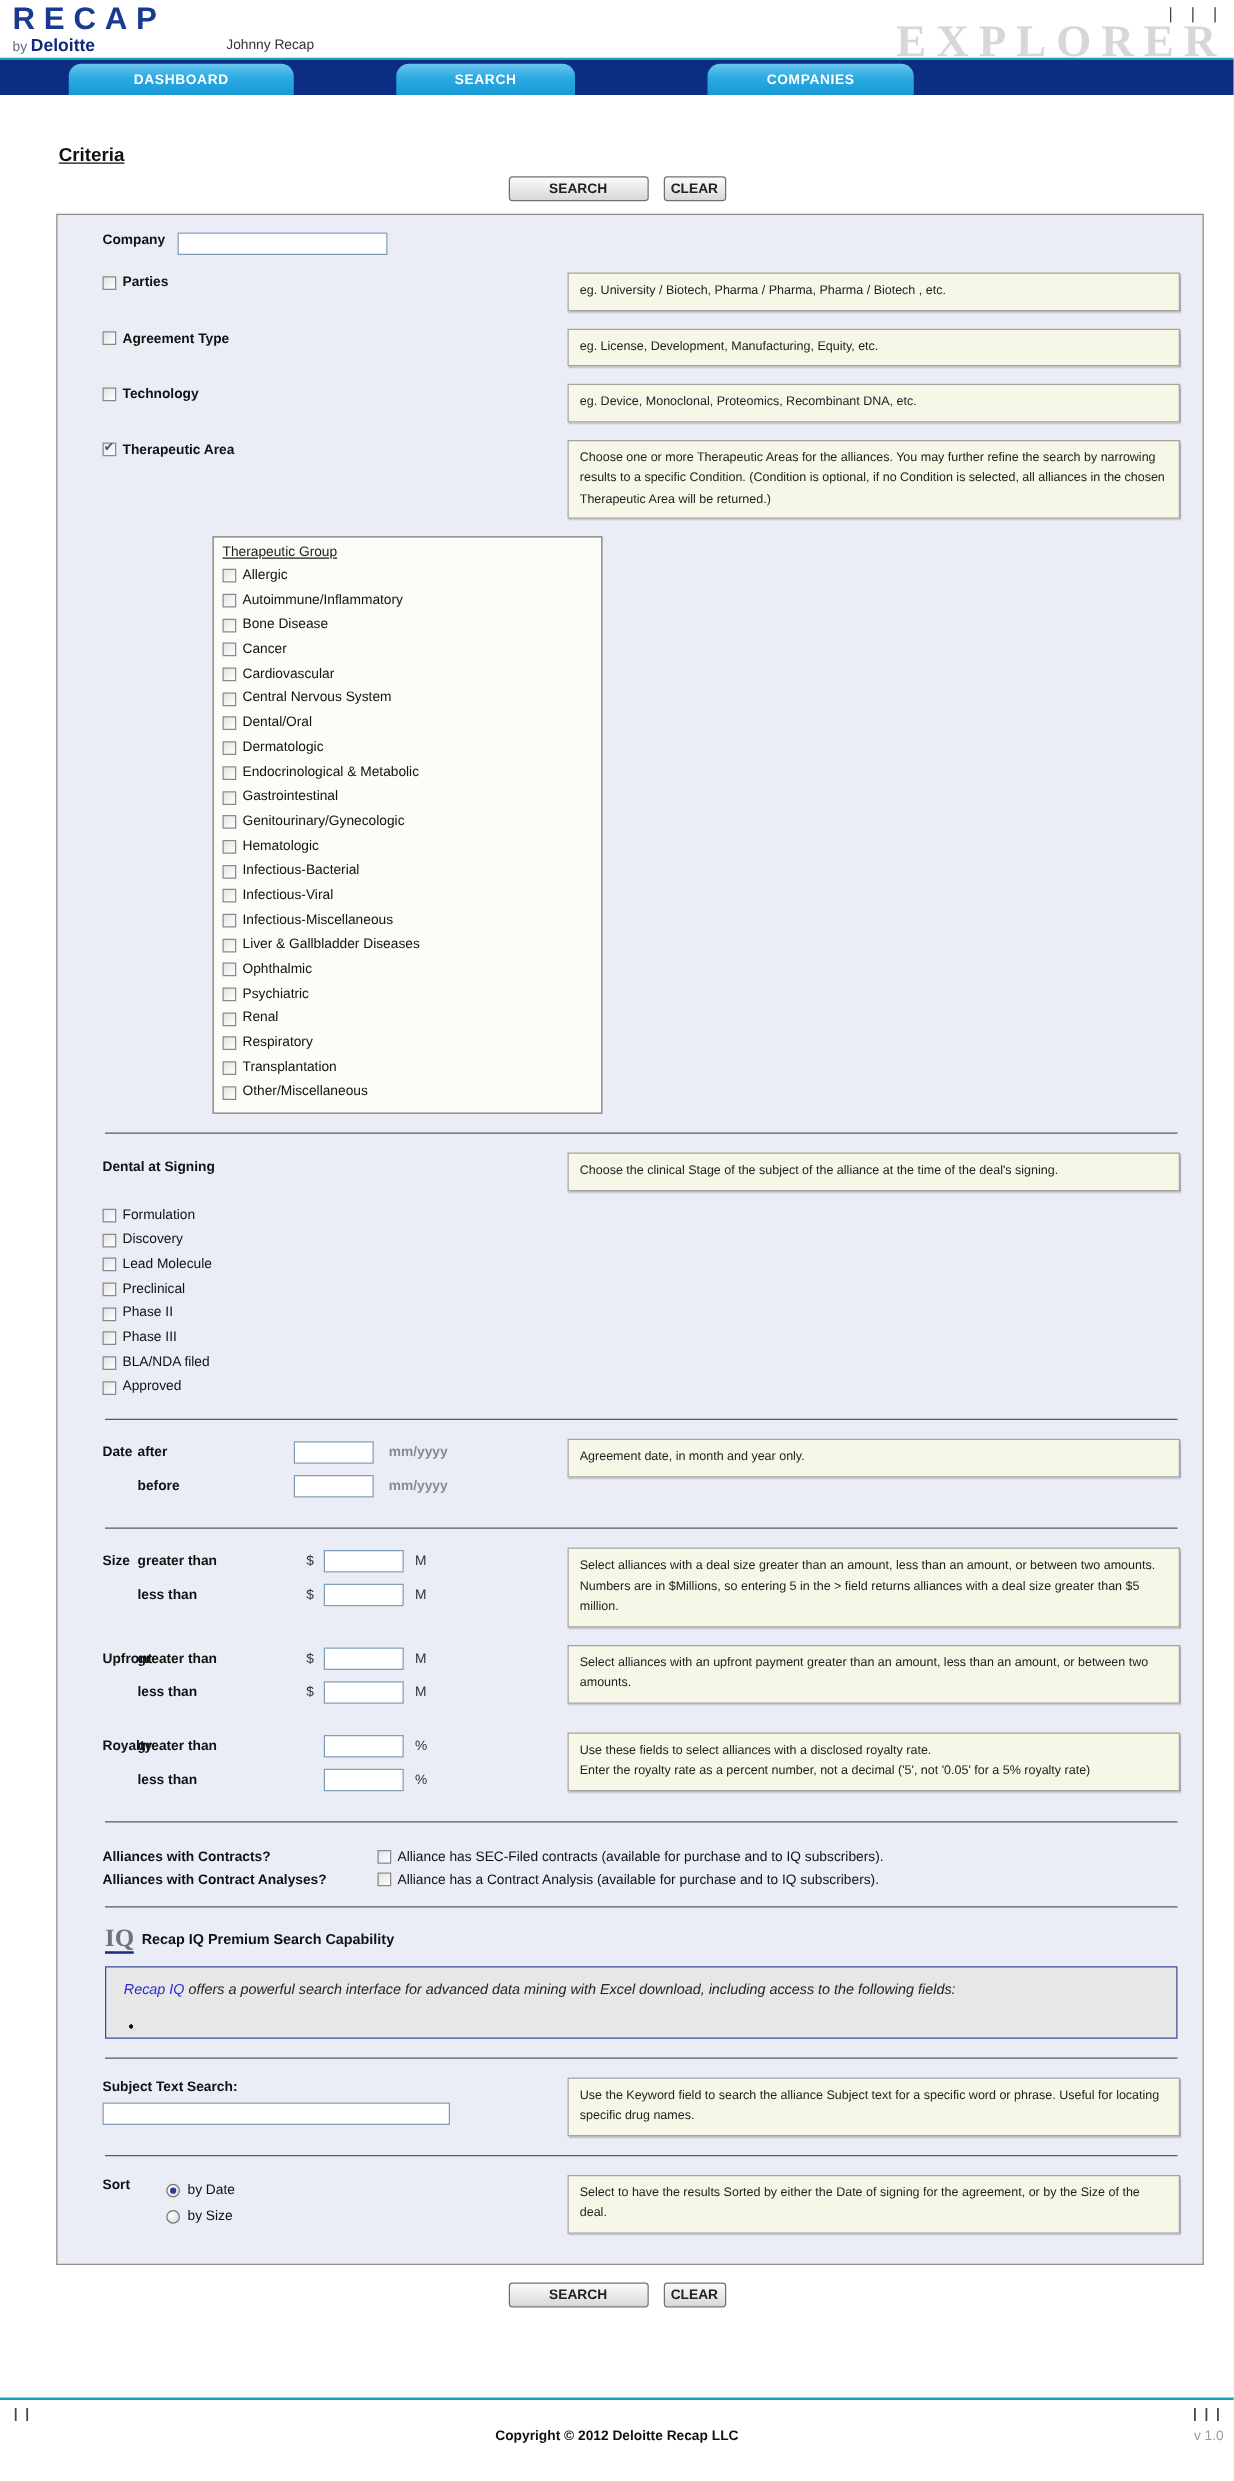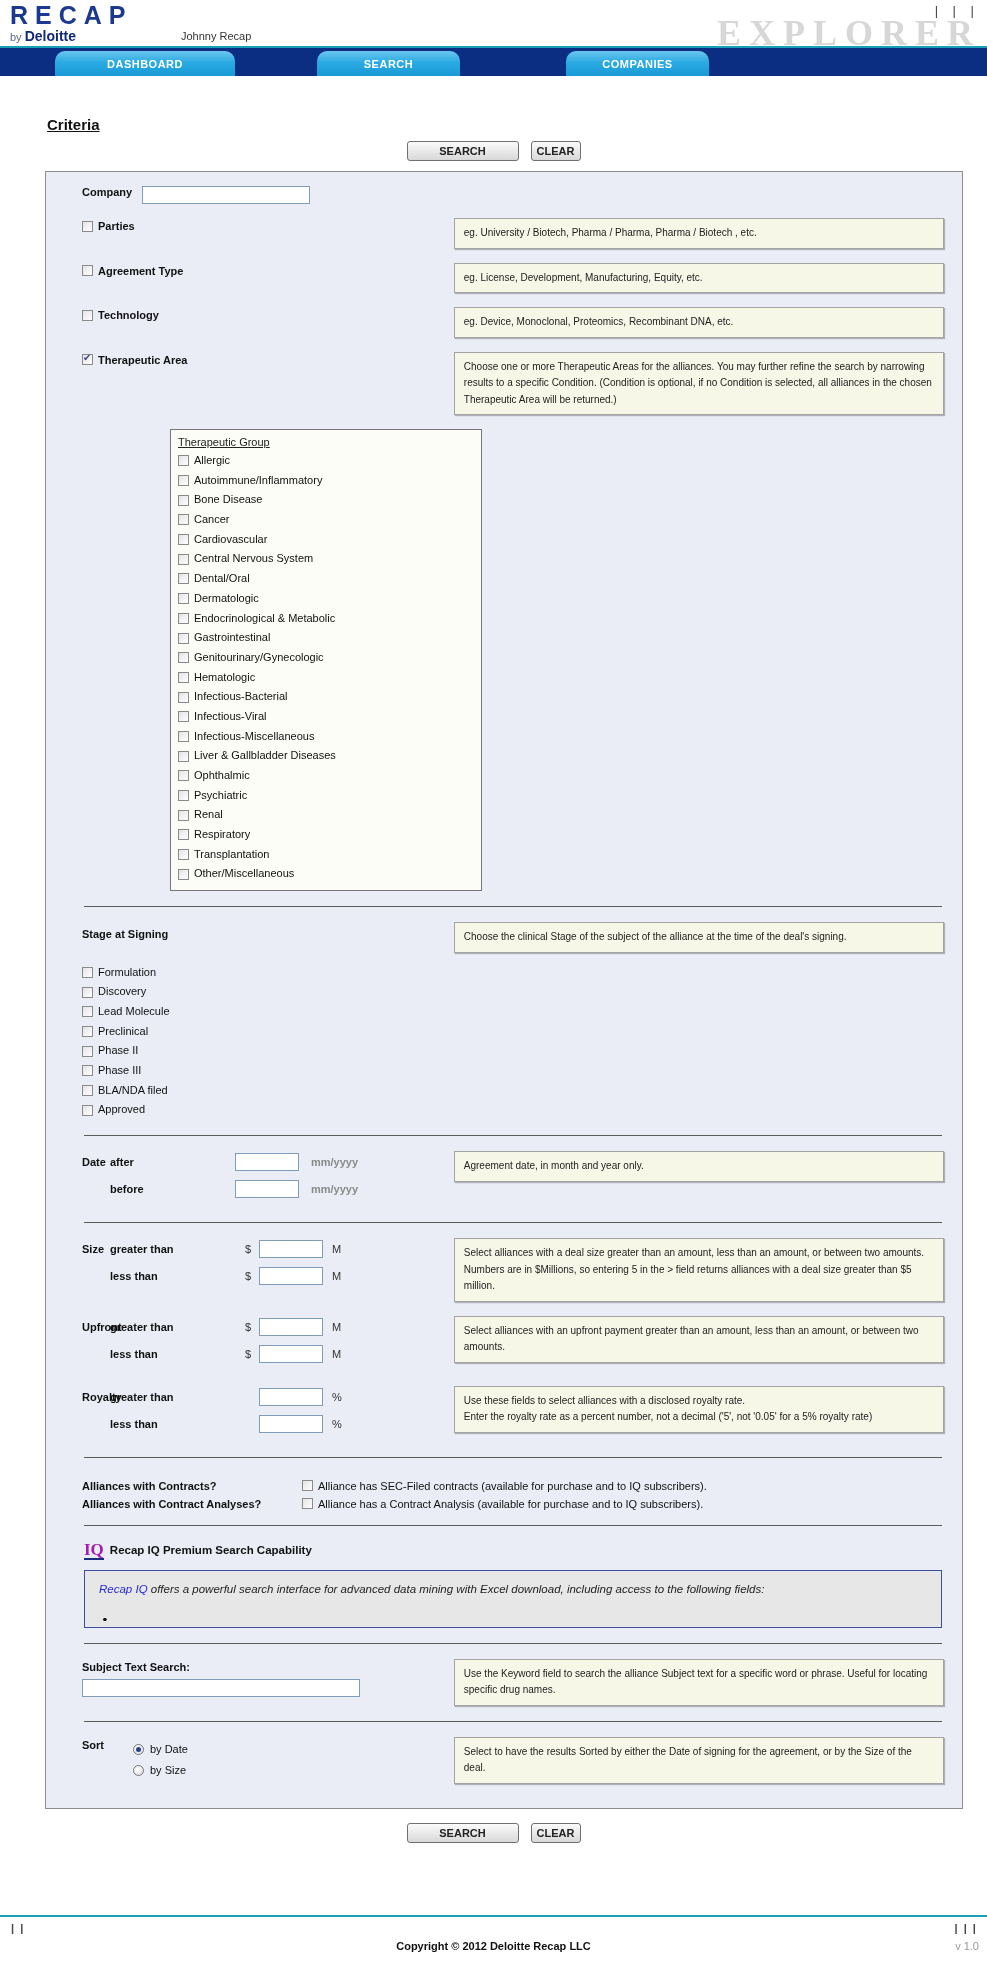--- a/index.html
+++ b/index.html
@@ -18,21 +18,21 @@
   .hdr-links span.lnk:not(:last-child)::after { content:"  |  "; color:#444; white-space:pre; }
   .teal-line { height:2px; background:#18a0b4; }
   
   .nav { position:relative; height:28px; background:#0c2e82; }
   .tab { position:absolute; top:3px; height:25px; border-radius:10px 10px 0 0;
          background:linear-gradient(#6cc6ee 0%, #2baae2 45%, #189ad6 100%);
          color:#fff; font-size:11px; font-weight:bold; letter-spacing:.5px;
          display:flex; align-items:center; justify-content:center; cursor:pointer; }
   .tab1 { left:55px;  width:180px; }
   .tab2 { left:317px; width:143px; }
-  .tab3 { left:566px; width:143px; }
+  .tab3 { left:566px; width:165px; }
   
   .title { margin:40px 0 0 47px; font-size:15px; font-weight:bold; text-decoration:underline; }
   .btnrow { text-align:center; margin:8px 0 10px 0; }
   .btn { display:inline-block; border:1px solid #707070; border-radius:3px; background:linear-gradient(#fbfbfb,#d8d8d8);
          font-size:11px; font-weight:bold; color:#222; padding:3px 0; text-align:center; cursor:pointer; }
   .btn.search { width:112px; margin-right:12px; }
   .btn.clear { width:50px; }
   
   .panel { margin:4px 0 0 45px; width:918px; background:#eaedf6; border:1px solid #8c8c8c; padding:14px 18px 18px 36px; }
   .row { display:flex; align-items:flex-start; margin-bottom:14px; }
@@ -61,21 +61,21 @@
   .cur { width:14px; font-size:11px; margin-left:10px; color:#333; }
   .inp-sm { width:64px; }
   .unit { margin-left:9px; font-size:11px; color:#333; }
   .fmt { margin-left:12px; font-size:11px; color:#8a8a8a; font-weight:bold; }
   .stack { display:flex; flex-direction:column; gap:0; }
   
   .qrow { display:flex; align-items:center; margin-bottom:6px; }
   .qcol { width:220px; font-size:11px; font-weight:bold; }
   
   .iq-head { display:flex; align-items:center; margin:2px 0 8px 2px; }
-  .iq-glyph { font-family:"Liberation Serif",serif; font-weight:bold; font-size:17px; color:#a21caf; border-bottom:2px solid #1b2d7a; line-height:1; margin-right:6px; }
+  .iq-glyph { font-family:"Liberation Serif",serif; font-weight:bold; font-size:20px; color:#737373; border-bottom:2px solid #1b2d7a; line-height:1; margin-right:6px; }
   .iq-title { font-size:11.5px; font-weight:bold; }
   .iq-box { margin:10px 2px; border:1px solid #3c4e9e; background:#e7e7e7; padding:12px 14px 16px 14px; }
   .iq-intro { font-size:11.5px; font-style:italic; color:#222; }
   .iq-intro .lnk { color:#2a2ad4; cursor:pointer; }
   .iq-bullets { margin-top:16px; }
   .iq-bullets div { font-size:11px; line-height:17px; padding-left:14px; position:relative; }
   .iq-bullets div::before { content:"\2022"; position:absolute; left:4px; }
   .inp-subject { width:278px; margin-top:6px; }
   
   .radio-row { display:flex; align-items:center; height:21px; cursor:pointer; }
@@ -256,21 +256,21 @@
         <label class="cb-row">
         <span class="cb"></span>
         <span class="lbl">Other/Miscellaneous</span>
       </label>
       </div>
   </div>
 
   <hr class="divider">
 
   <div class="row" style="margin-bottom:4px">
-    <div class="left"><span class="blabel">Stage at Signing</span></div>
+    <div class="left"><span class="blabel">Dental at Signing</span></div>
     <div class="hint">Choose the clinical Stage of the subject of the alliance at the time of the deal's signing.</div>
   </div>
   <div class="stage-list">
       <label class="cb-row">
       <span class="cb"></span>
       <span class="lbl">Formulation</span>
     </label>
       <label class="cb-row">
       <span class="cb"></span>
       <span class="lbl">Discovery</span>

